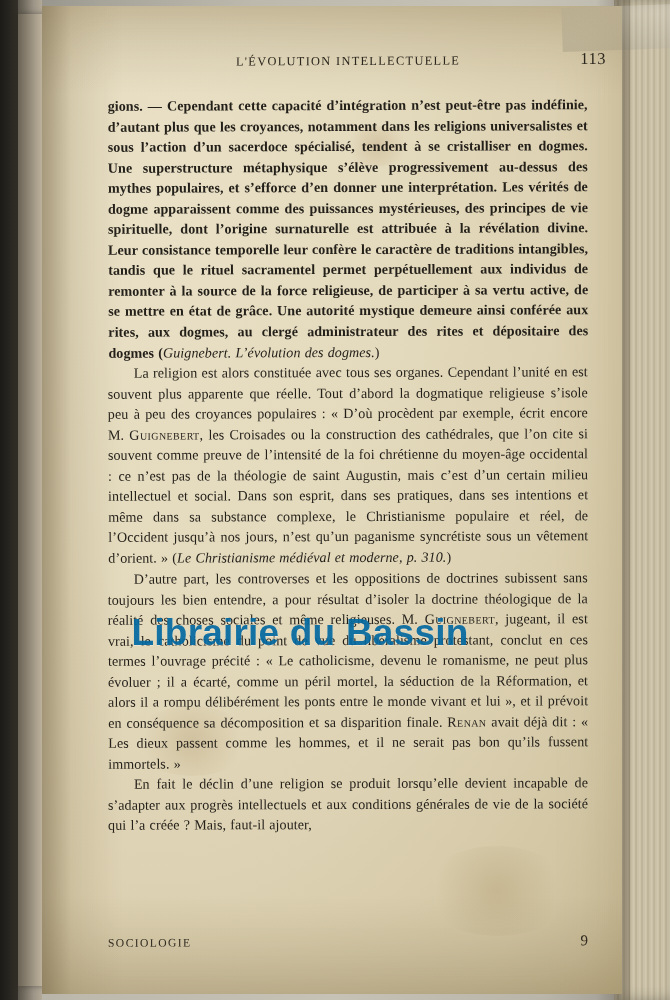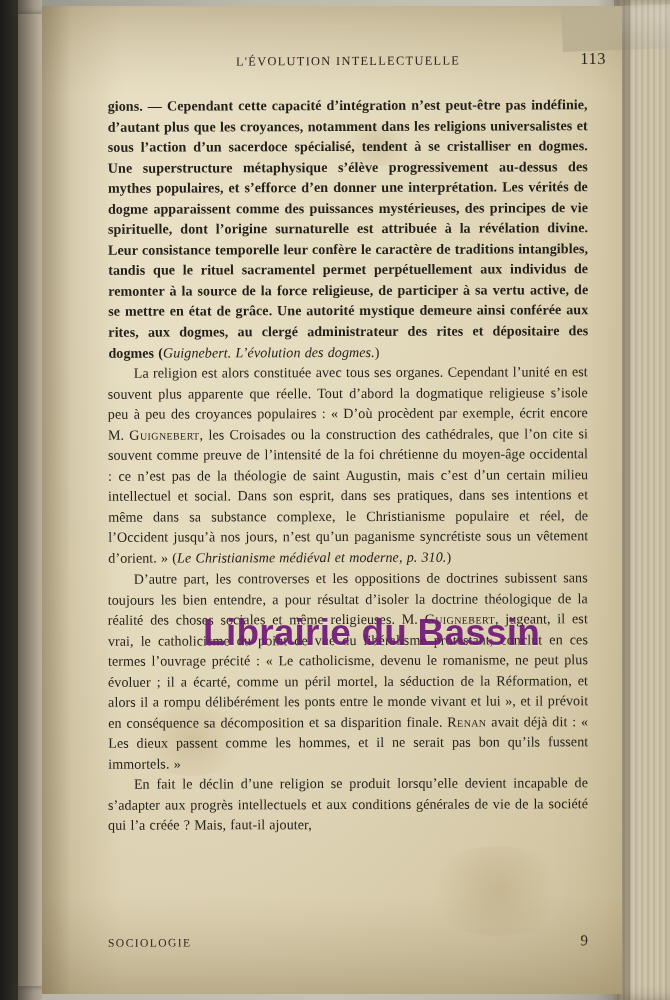--- a/index.html
+++ b/index.html
@@ -225,15 +225,15 @@
       <p class="body indent">En fait le déclin d’une religion se produit lorsqu’elle devient incapable de s’adapter aux progrès intellectuels et aux conditions générales de vie de la société qui l’a créée ? Mais, faut-il ajouter,</p>
 
     </div>
 
     <div class="footer">
       <span class="sig">SOCIOLOGIE</span>
       <span class="pagenum">9</span>
     </div>
   </div>
 
-  <div class="watermark" style="color: #701a75; text-align: right;">Librairie du Bassin</div>
+  <div class="watermark" style="color: #0369a1;">Librairie du Bassin</div>
 
 </div>
 
 </body></html>

